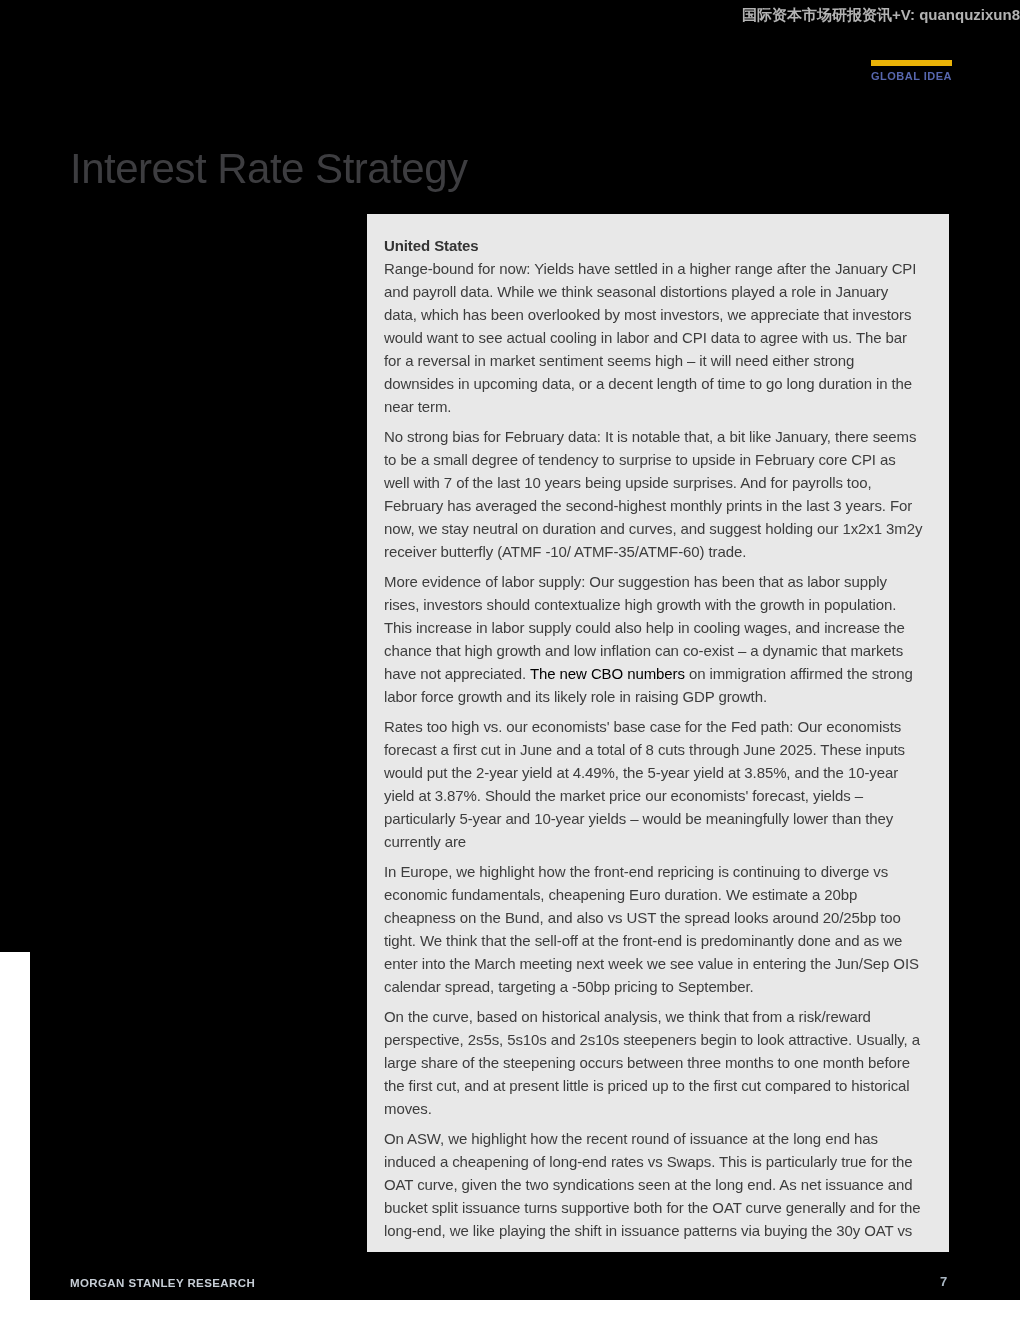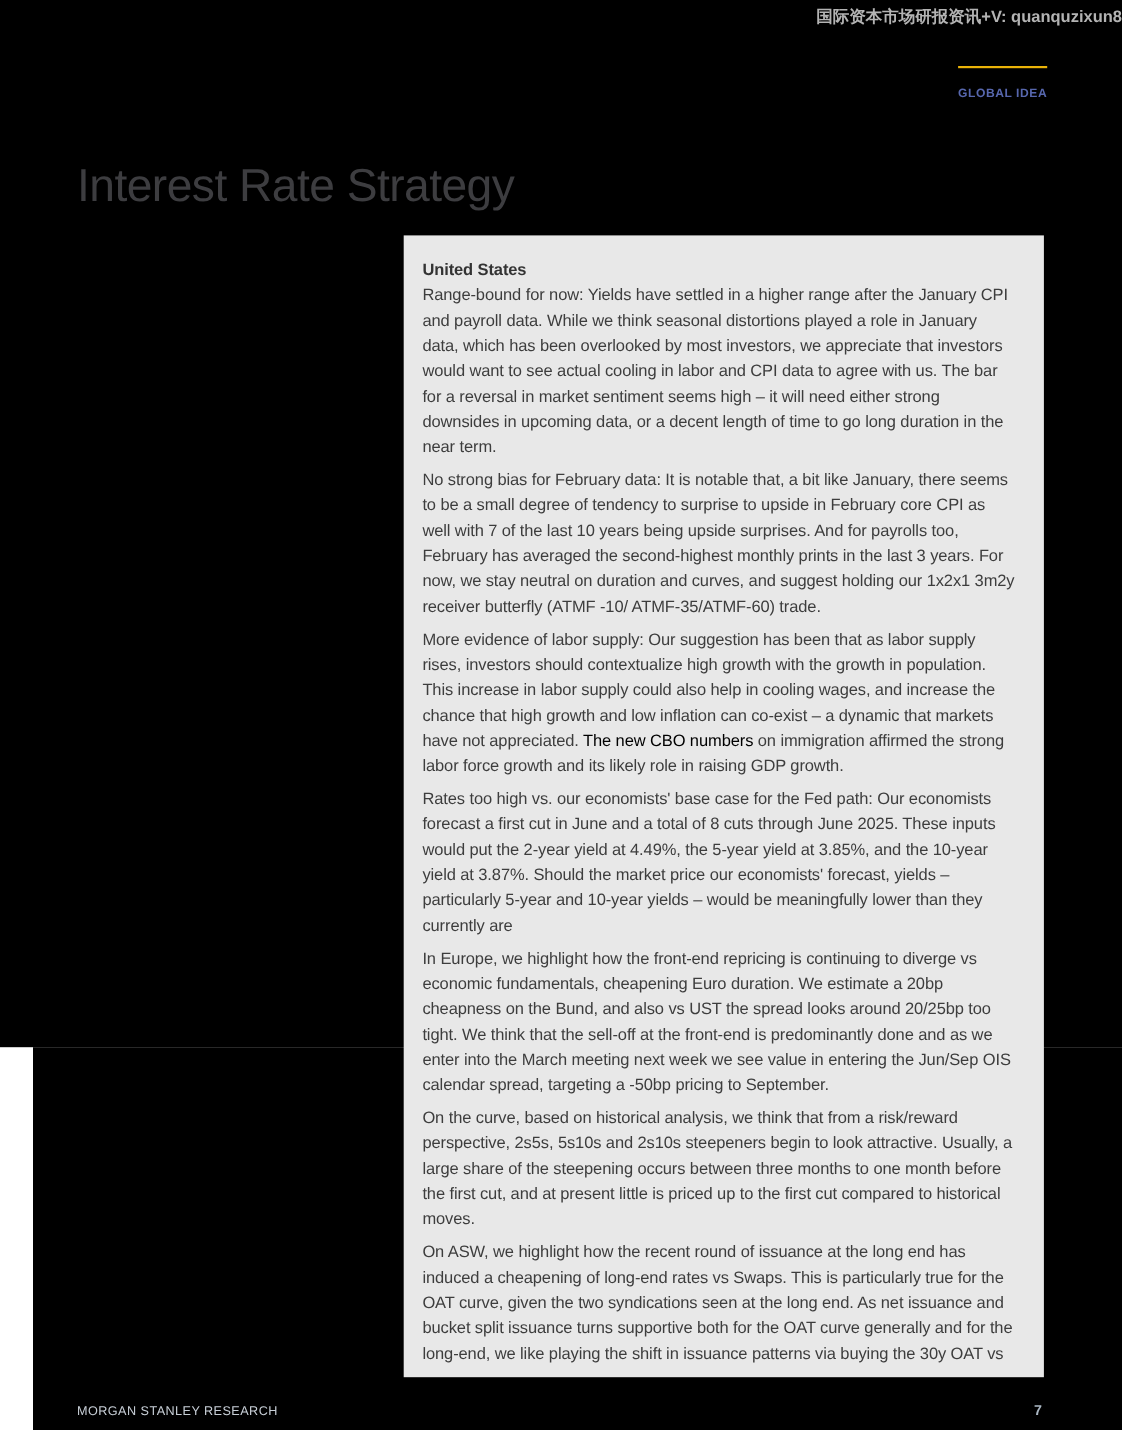--- a/index.html
+++ b/index.html
@@ -24,22 +24,22 @@
   }
   .promo-text {
     position: absolute; top: 6px; right: 0;
     color: #b3b3b3; font-size: 15px; font-weight: bold;
     white-space: nowrap;
     padding-left: 12px;
   }
   .global-idea {
     position: absolute; top: 60px; right: 68px;
     display: inline-block;
-    border-top: 2px solid #eab308;
-    padding-top: 17px;
+    border-top: 6px solid #eab308;
+    padding-top: 4px;
     color: #5767ae; font-size: 11px; font-weight: bold;
     letter-spacing: 0.5px;
   }
   .page-title {
     position: absolute; left: 70px; top: 146px;
     color: #3d3d40; font-size: 42px; font-weight: 300;
     letter-spacing: -0.5px; line-height: 1.1;
     white-space: nowrap;
     text-align: center;
   }
@@ -54,21 +54,21 @@
   }
   .content-box h3 {
     font-size: 15px; font-weight: bold; color: #333333;
     line-height: 23px;
   }
   .content-box p { margin-bottom: 7px; }
   .lead { }
   .cbo-link { color: #000000; text-decoration: none; cursor: pointer; }
   .footer-brand {
     position: absolute; left: 70px; top: 1277px;
-    color: #c7ced6; font-size: 11.5px; font-weight: normal;
+    color: #c7ced6; font-size: 11.5px; font-weight: bold;
     letter-spacing: 0.4px; white-space: nowrap;
   }
   .page-number {
     position: absolute; left: 940px; top: 1274px;
     color: #a9b6c2; font-size: 13px; font-weight: bold;
   }
 </style>
 </head>
 <body>
 

